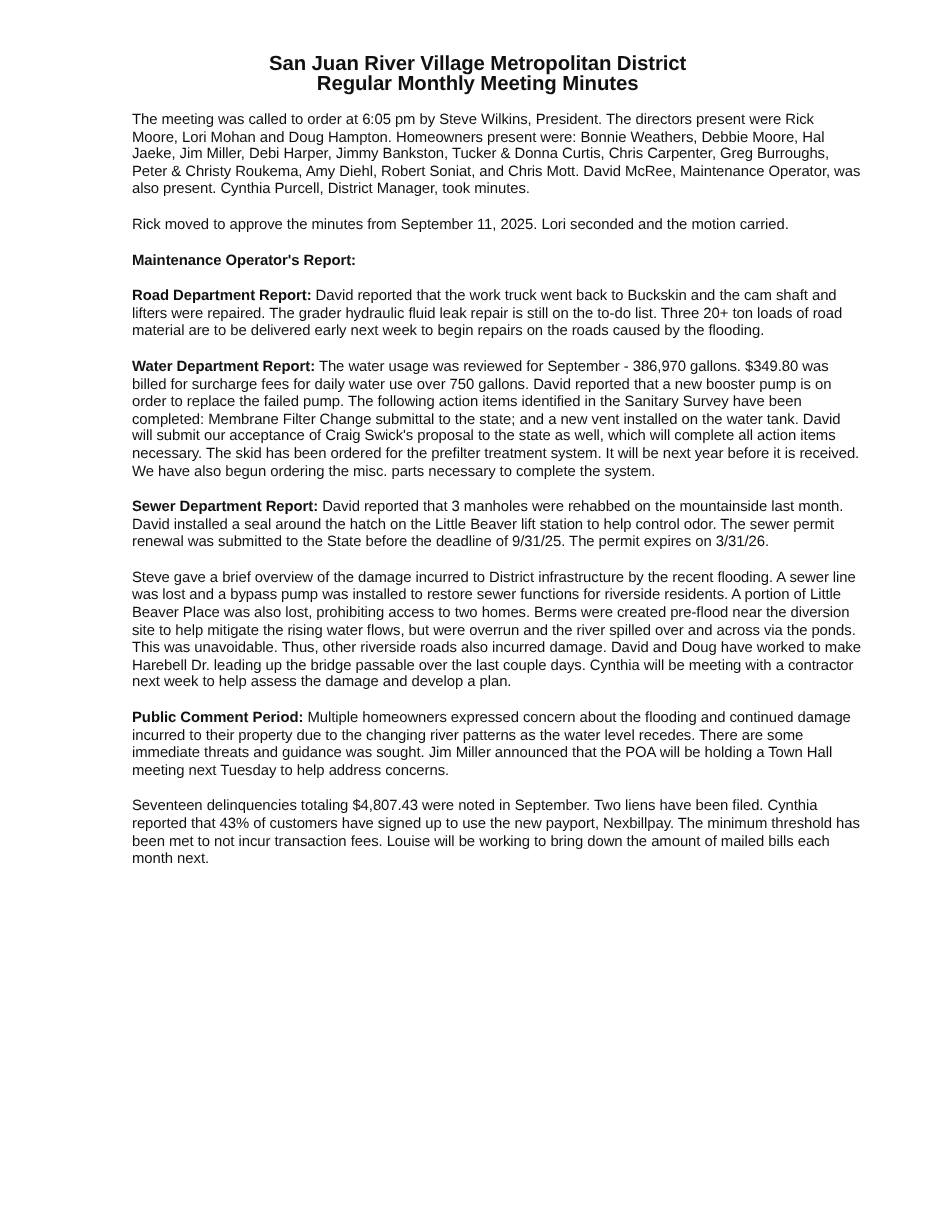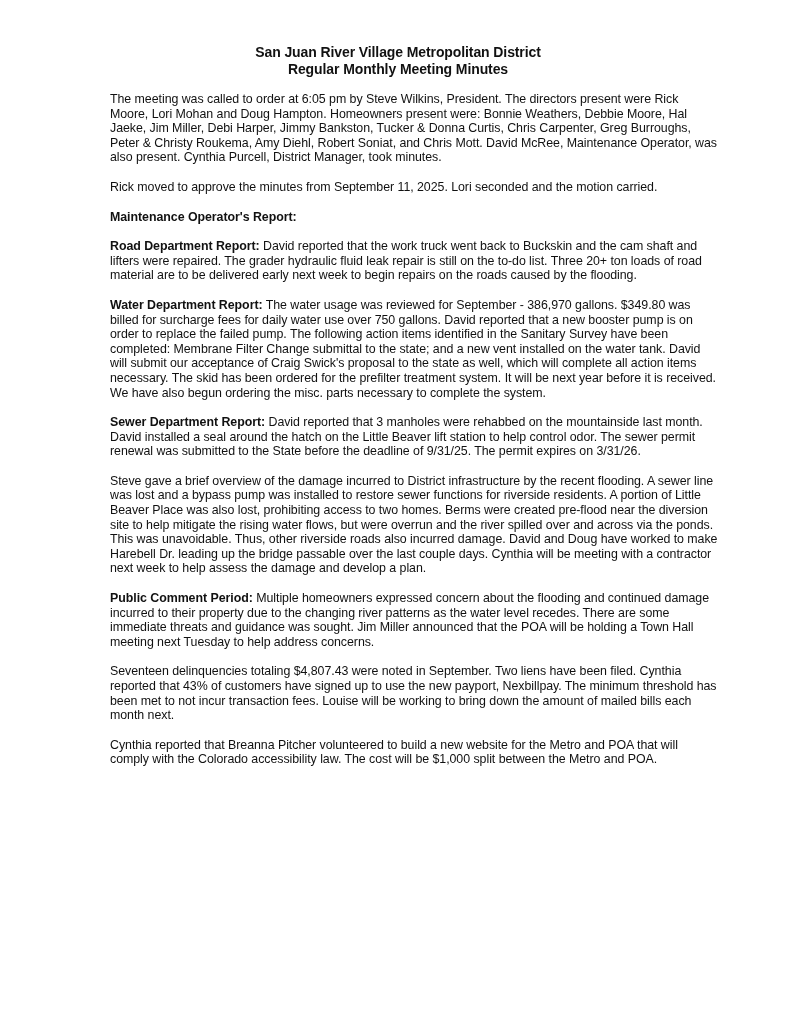--- a/index.html
+++ b/index.html
@@ -8,21 +8,21 @@
     font-family: "Liberation Sans", sans-serif;
     color: #111111;
   }
   .page {
     position: relative;
     width: 791px; height: 1024px;
     box-sizing: border-box;
     padding: 44px 72px 0 93px;
   }
   .header { text-align: center; margin-bottom: 14px; padding-right: 16px; }
-  .header .line { font-size: 14px; line-height: 17px; font-weight: bold; letter-spacing: -0.1px; }
+  .header .line { font-size: 17px; line-height: 17px; font-weight: bold; letter-spacing: -0.1px; }
   .header .date { font-size: 14.6px; line-height: 17px; font-weight: normal; }
   p {
     margin: 0 0 15px 17px;
     font-size: 12.4px;
     line-height: 14.6px;
     letter-spacing: -0.05px;
   }
   .lbl { font-weight: bold; }
   .section-heading { font-weight: bold; }
 </style>
@@ -49,15 +49,14 @@
   <p><span class="lbl">Sewer Department Report:</span><span>  David reported that 3 manholes were rehabbed on the mountainside last month.  David installed a seal around the hatch on the Little Beaver lift station to help control odor.  The sewer permit renewal was submitted to the State before the deadline of 9/31/25.  The permit expires on 3/31/26.</span></p>
 
 
   <p>Steve gave a brief overview of the damage incurred to District infrastructure by the recent flooding.  A sewer line was lost and a bypass pump was installed to restore sewer functions for riverside residents.  A portion of Little Beaver Place was also lost, prohibiting access to two homes.  Berms were created pre-flood near the diversion site to help mitigate the rising water flows, but were overrun and the river spilled over and across via the ponds.  This was unavoidable.  Thus, other riverside roads also incurred damage.  David and Doug have worked to make Harebell Dr. leading up the bridge passable over the last couple days.  Cynthia will be meeting with a contractor next week to help assess the damage and develop a plan.</p>
 
   <p><span class="lbl">Public Comment Period:</span><span>  Multiple homeowners expressed concern about the flooding and continued damage incurred to their property due to the changing river patterns as the water level recedes.  There are some immediate threats and guidance was sought.  Jim Miller announced that the POA will be holding a Town Hall meeting next Tuesday to help address concerns.</span></p>
 
 
   <p>Seventeen delinquencies totaling $4,807.43 were noted in September.  Two liens have been filed.  Cynthia reported that 43% of customers have signed up to use the new payport, Nexbillpay.  The minimum threshold has been met to not incur transaction fees.  Louise will be working to bring down the amount of mailed bills each month next.</p>
 
-  <p>Cynthia reported that Breanna Pitcher volunteered to build a new website for the Metro and POA that will comply with the Colorado accessibility law.  The cost will be $1,000 split between the Metro and POA.</p>
 
 </div>
 
 </body></html>

